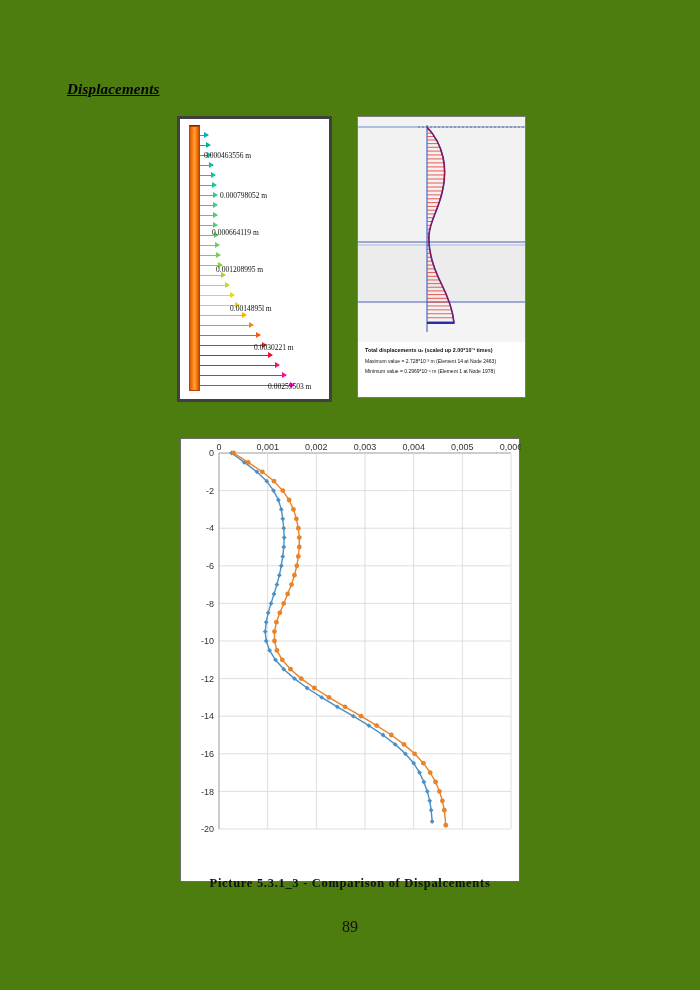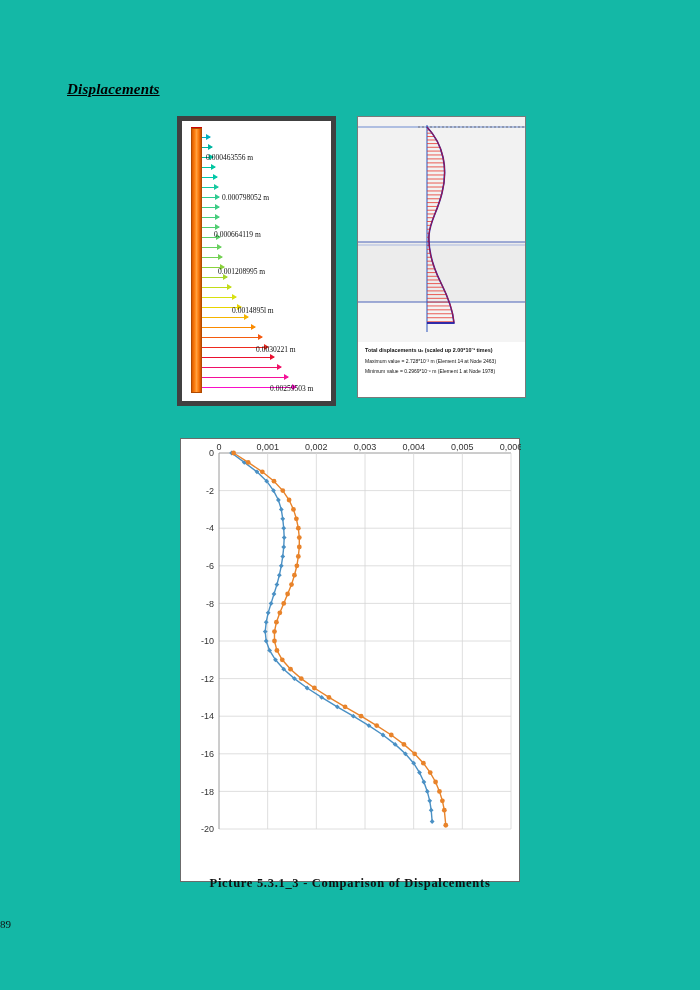--- a/index.html
+++ b/index.html
@@ -11,21 +11,21 @@
     width: 700px;
     height: 990px;
     position: relative;
     font-family: "Liberation Serif", serif;
     color: #000;
     overflow: hidden;
   }
   .page {
     position: absolute;
     inset: 0;
-    background: #14b8a6;
+    background: #4d7c0f;
   }
 
   
   #section-heading {
     position: absolute;
     left: 67px;
     top: 81px;
     font-family: "Liberation Serif", serif;
     font-size: 15px;
     font-weight: bold;
@@ -35,21 +35,21 @@
   }
 
   
   #figure-strand7 {
     position: absolute;
     left: 177px;
     top: 116px;
     width: 149px;
     height: 280px;
     background: #ffffff;
-    border: 5px solid #404040;
+    border: 3px solid #404040;
     overflow: hidden;
   }
   #figure-plaxis {
     position: absolute;
     left: 357px;
     top: 116px;
     width: 167px;
     height: 280px;
     background: #ffffff;
     border: 1px solid #7a7a7a;
@@ -200,22 +200,23 @@
     font-size: 12.5px;
     font-weight: bold;
     letter-spacing: 0.7px;
     color: #111;
   }
   #page-number {
     position: absolute;
     left: 0;
     top: 918px;
     width: 700px;
+    text-align: center;
     font-family: "Liberation Serif", serif;
-    font-size: 11px;
+    font-size: 16px;
     color: #111;
   }
 </style>
 </head>
 <body>
 
 <div class="page">
 
   <div id="section-heading">Displacements</div>
 

